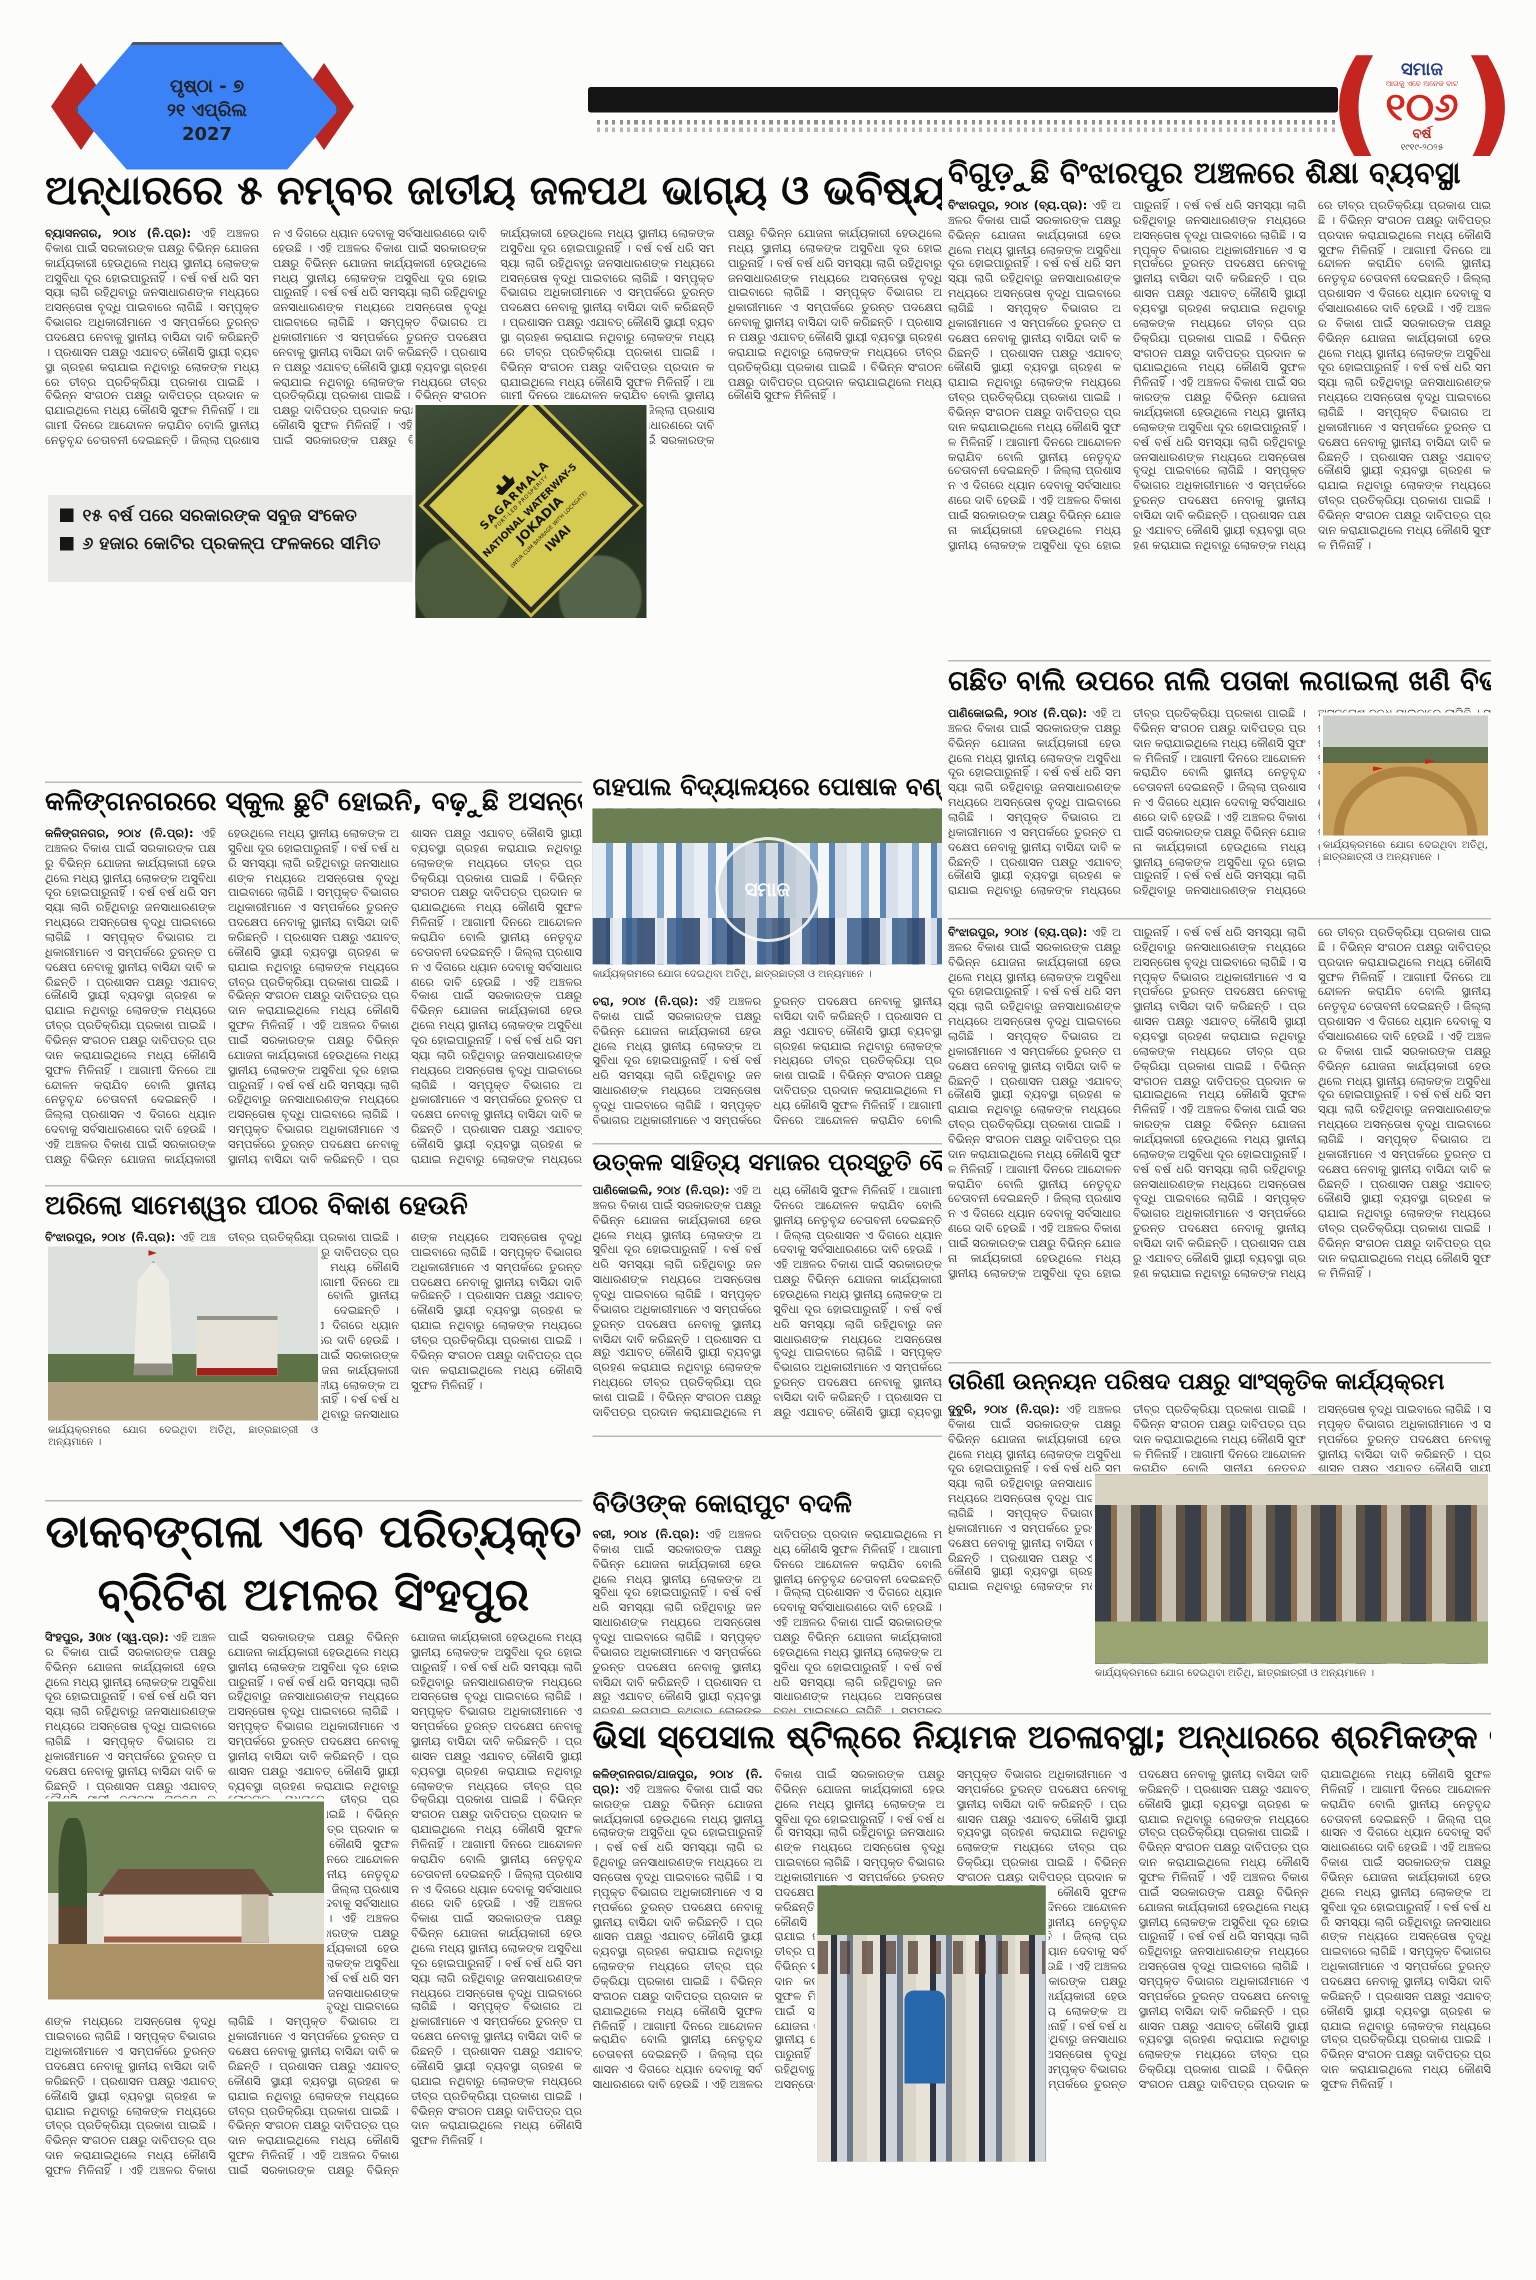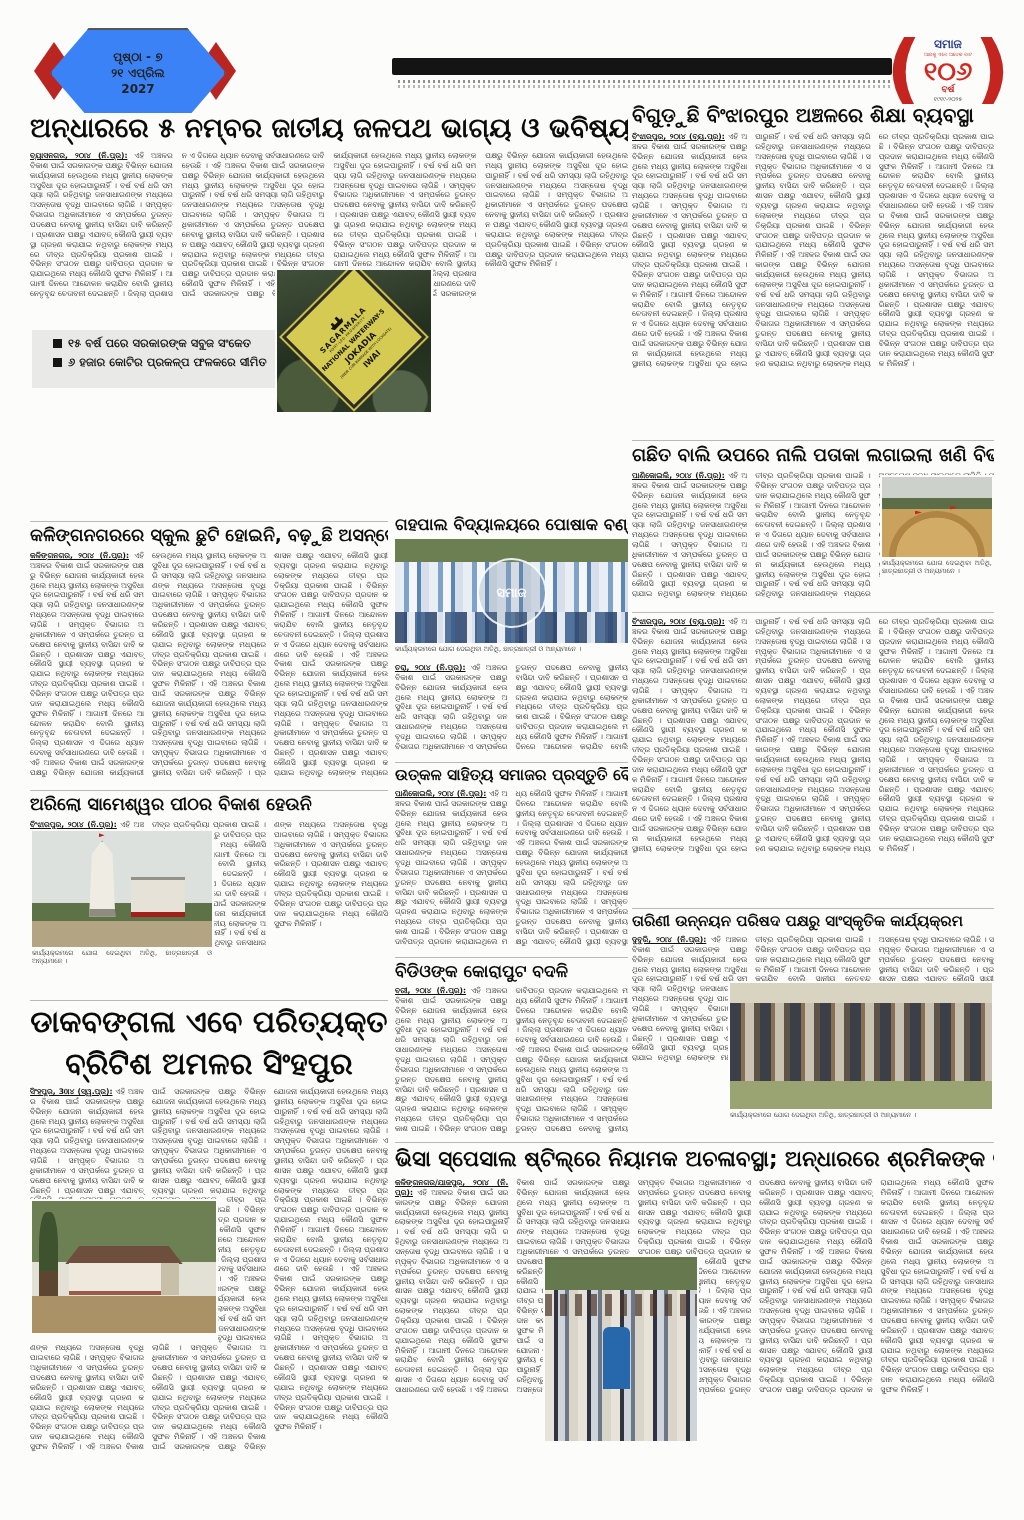--- a/index.html
+++ b/index.html
@@ -37,26 +37,26 @@
   .article{position:absolute;background:#fcfcfa;}
   .rule-top{border-top:1px solid #b9b9b9;padding-top:4px;}
   .headline{font-weight:bold;color:#0b0b0b;line-height:1.12;white-space:nowrap;overflow:hidden;}
   .headline.center{text-align:center;}
   .body-text{font-size:7.6px;line-height:1.3;text-align:justify;color:#2c2c2c;overflow:hidden;
         word-break:break-all;}
   .cols2{column-count:2;column-gap:8px;}
   .cols3{column-count:3;column-gap:8px;}
   .cols4{column-count:4;column-gap:9px;}
   .cols5{column-count:5;column-gap:8px;}
-  .dateline{font-weight:bold;color:#111;text-decoration:underline;}
+  .dateline{font-weight:bold;color:#111;}
   .overlay{position:absolute;background:#fcfcfa;padding:2px;}
   .photo{position:relative;overflow:hidden;width:100%;}
   .caption{font-size:6.8px;line-height:1.25;color:#333;text-align:justify;overflow:hidden;margin-top:2px;}
   
-  .bullet-box{position:absolute;background:#e9e9e7;padding:6px 21px;display:flex;flex-direction:column;gap:5px;}
+  .bullet-box{position:absolute;background:#e9e9e7;padding:6px 8px;display:flex;flex-direction:column;gap:5px;}
   .bullet-item{display:flex;align-items:center;gap:6px;}
   .bullet-sq{width:9px;height:9px;background:#161616;flex:0 0 auto;}
   .bullet-item span.btxt{font-size:11.5px;font-weight:bold;white-space:nowrap;overflow:hidden;}
   
   .sign-photo{width:100%;height:100%;background:
         radial-gradient(circle at 20% 85%,#4a5a3a 0 18%,transparent 19%),
         radial-gradient(circle at 80% 90%,#54644a 0 15%,transparent 16%),
         linear-gradient(165deg,#41503a,#222e1e 55%,#2d3a26);}
   .diamond{position:absolute;left:50%;top:50%;width:96px;height:96px;transform:translate(-50%,-54%) rotate(45deg);
         background:#d6cb52;border:3px solid #2b2b28;box-shadow:0 0 0 2px #c7bc49;}
@@ -257,21 +257,21 @@
 
   <div class="article rule-top" style="left:395px;top:762px;width:233px;height:193px;">
     <div class="headline" style="font-size:15.5px;height:22px;">ଉତ୍କଳ ସାହିତ୍ୟ ସମାଜର ପ୍ରସ୍ତୁତି ବୈଠକ</div>
     <div class="body-text cols2" style="height:166px;">
       <span class="dateline">ପାଣିକୋଇଲି, ୨୦ା୪ (ନି.ପ୍ର):</span>
       <span>ଏହି ଅଞ୍ଚଳର ବିକାଶ ପାଇଁ ସରକାରଙ୍କ ପକ୍ଷରୁ ବିଭିନ୍ନ ଯୋଜନା କାର୍ଯ୍ୟକାରୀ ହେଉଥିଲେ ମଧ୍ୟ ସ୍ଥାନୀୟ ଲୋକଙ୍କ ଅସୁବିଧା ଦୂର ହୋଇପାରୁନାହିଁ । ବର୍ଷ ବର୍ଷ ଧରି ସମସ୍ୟା ଲାଗି ରହିଥିବାରୁ ଜନସାଧାରଣଙ୍କ ମଧ୍ୟରେ ଅସନ୍ତୋଷ ବୃଦ୍ଧି ପାଇବାରେ ଲାଗିଛି । ସମ୍ପୃକ୍ତ ବିଭାଗର ଅଧିକାରୀମାନେ ଏ ସମ୍ପର୍କରେ ତୁରନ୍ତ ପଦକ୍ଷେପ ନେବାକୁ ସ୍ଥାନୀୟ ବାସିନ୍ଦା ଦାବି କରିଛନ୍ତି । ପ୍ରଶାସନ ପକ୍ଷରୁ ଏଯାବତ୍ କୌଣସି ସ୍ଥାୟୀ ବ୍ୟବସ୍ଥା ଗ୍ରହଣ କରାଯାଇ ନଥିବାରୁ ଲୋକଙ୍କ ମଧ୍ୟରେ ତୀବ୍ର ପ୍ରତିକ୍ରିୟା ପ୍ରକାଶ ପାଇଛି । ବିଭିନ୍ନ ସଂଗଠନ ପକ୍ଷରୁ ଦାବିପତ୍ର ପ୍ରଦାନ କରାଯାଇଥିଲେ ମଧ୍ୟ କୌଣସି ସୁଫଳ ମିଳିନାହିଁ । ଆଗାମୀ ଦିନରେ ଆନ୍ଦୋଳନ କରାଯିବ ବୋଲି ସ୍ଥାନୀୟ ନେତୃବୃନ୍ଦ ଚେତାବନୀ ଦେଇଛନ୍ତି । ଜିଲ୍ଲା ପ୍ରଶାସନ ଏ ଦିଗରେ ଧ୍ୟାନ ଦେବାକୁ ସର୍ବସାଧାରଣରେ ଦାବି ହେଉଛି । ଏହି ଅଞ୍ଚଳର ବିକାଶ ପାଇଁ ସରକାରଙ୍କ ପକ୍ଷରୁ ବିଭିନ୍ନ ଯୋଜନା କାର୍ଯ୍ୟକାରୀ ହେଉଥିଲେ ମଧ୍ୟ ସ୍ଥାନୀୟ ଲୋକଙ୍କ ଅସୁବିଧା ଦୂର ହୋଇପାରୁନାହିଁ । ବର୍ଷ ବର୍ଷ ଧରି ସମସ୍ୟା ଲାଗି ରହିଥିବାରୁ ଜନସାଧାରଣଙ୍କ ମଧ୍ୟରେ ଅସନ୍ତୋଷ ବୃଦ୍ଧି ପାଇବାରେ ଲାଗିଛି । ସମ୍ପୃକ୍ତ ବିଭାଗର ଅଧିକାରୀମାନେ ଏ ସମ୍ପର୍କରେ ତୁରନ୍ତ ପଦକ୍ଷେପ ନେବାକୁ ସ୍ଥାନୀୟ ବାସିନ୍ଦା ଦାବି କରିଛନ୍ତି । ପ୍ରଶାସନ ପକ୍ଷରୁ ଏଯାବତ୍ କୌଣସି ସ୍ଥାୟୀ ବ୍ୟବସ୍ଥା ଗ୍ରହଣ କରାଯାଇ ନଥିବାରୁ ଲୋକଙ୍କ ମଧ୍ୟରେ ତୀବ୍ର ପ୍ରତିକ୍ରିୟା ପ୍ରକାଶ ପାଇଛି । ବିଭିନ୍ନ ସଂଗଠନ ପକ୍ଷରୁ ଦାବିପତ୍ର ପ୍ରଦାନ କରାଯାଇଥିଲେ ମଧ୍ୟ କୌଣସି ସୁଫଳ ମିଳିନାହିଁ ।</span>
     </div>
   </div>
 
   <div class="article rule-top" style="left:395px;top:957px;width:233px;height:181px;">
-    <div class="headline" style="font-size:17px;height:24px;">ବିଡିଓଙ୍କ କୋରାପୁଟ ବଦଳି</div>
+    <div class="headline" style="font-size:17px;height:24px;margin-top:32px;">ବିଡିଓଙ୍କ କୋରାପୁଟ ବଦଳି</div>
     <div class="body-text cols2" style="height:152px;">
       <span class="dateline">ବରୀ, ୨୦ା୪ (ନି.ପ୍ର):</span>
       <span>ଏହି ଅଞ୍ଚଳର ବିକାଶ ପାଇଁ ସରକାରଙ୍କ ପକ୍ଷରୁ ବିଭିନ୍ନ ଯୋଜନା କାର୍ଯ୍ୟକାରୀ ହେଉଥିଲେ ମଧ୍ୟ ସ୍ଥାନୀୟ ଲୋକଙ୍କ ଅସୁବିଧା ଦୂର ହୋଇପାରୁନାହିଁ । ବର୍ଷ ବର୍ଷ ଧରି ସମସ୍ୟା ଲାଗି ରହିଥିବାରୁ ଜନସାଧାରଣଙ୍କ ମଧ୍ୟରେ ଅସନ୍ତୋଷ ବୃଦ୍ଧି ପାଇବାରେ ଲାଗିଛି । ସମ୍ପୃକ୍ତ ବିଭାଗର ଅଧିକାରୀମାନେ ଏ ସମ୍ପର୍କରେ ତୁରନ୍ତ ପଦକ୍ଷେପ ନେବାକୁ ସ୍ଥାନୀୟ ବାସିନ୍ଦା ଦାବି କରିଛନ୍ତି । ପ୍ରଶାସନ ପକ୍ଷରୁ ଏଯାବତ୍ କୌଣସି ସ୍ଥାୟୀ ବ୍ୟବସ୍ଥା ଗ୍ରହଣ କରାଯାଇ ନଥିବାରୁ ଲୋକଙ୍କ ମଧ୍ୟରେ ତୀବ୍ର ପ୍ରତିକ୍ରିୟା ପ୍ରକାଶ ପାଇଛି । ବିଭିନ୍ନ ସଂଗଠନ ପକ୍ଷରୁ ଦାବିପତ୍ର ପ୍ରଦାନ କରାଯାଇଥିଲେ ମଧ୍ୟ କୌଣସି ସୁଫଳ ମିଳିନାହିଁ । ଆଗାମୀ ଦିନରେ ଆନ୍ଦୋଳନ କରାଯିବ ବୋଲି ସ୍ଥାନୀୟ ନେତୃବୃନ୍ଦ ଚେତାବନୀ ଦେଇଛନ୍ତି । ଜିଲ୍ଲା ପ୍ରଶାସନ ଏ ଦିଗରେ ଧ୍ୟାନ ଦେବାକୁ ସର୍ବସାଧାରଣରେ ଦାବି ହେଉଛି । ଏହି ଅଞ୍ଚଳର ବିକାଶ ପାଇଁ ସରକାରଙ୍କ ପକ୍ଷରୁ ବିଭିନ୍ନ ଯୋଜନା କାର୍ଯ୍ୟକାରୀ ହେଉଥିଲେ ମଧ୍ୟ ସ୍ଥାନୀୟ ଲୋକଙ୍କ ଅସୁବିଧା ଦୂର ହୋଇପାରୁନାହିଁ । ବର୍ଷ ବର୍ଷ ଧରି ସମସ୍ୟା ଲାଗି ରହିଥିବାରୁ ଜନସାଧାରଣଙ୍କ ମଧ୍ୟରେ ଅସନ୍ତୋଷ ବୃଦ୍ଧି ପାଇବାରେ ଲାଗିଛି । ସମ୍ପୃକ୍ତ ବିଭାଗର ଅଧିକାରୀମାନେ ଏ ସମ୍ପର୍କରେ ତୁରନ୍ତ ପଦକ୍ଷେପ ନେବାକୁ ସ୍ଥାନୀୟ ବାସିନ୍ଦା ଦାବି କରିଛନ୍ତି । ପ୍ରଶାସନ ପକ୍ଷରୁ ଏଯାବତ୍ କୌଣସି ସ୍ଥାୟୀ ବ୍ୟବସ୍ଥା ଗ୍ରହଣ କରାଯାଇ ନଥିବାରୁ ଲୋକଙ୍କ ମଧ୍ୟରେ ତୀବ୍ର ପ୍ରତିକ୍ରିୟା ପ୍ରକାଶ ପାଇଛି । ବିଭିନ୍ନ ସଂଗଠନ ପକ୍ଷରୁ ଦାବିପତ୍ର ପ୍ରଦାନ କରାଯାଇଥିଲେ ମଧ୍ୟ କୌଣସି ସୁଫଳ ମିଳିନାହିଁ ।</span>
     </div>
   </div>
 
   <div class="article rule-top" style="left:632px;top:908px;width:362px;height:230px;">
     <div class="headline" style="font-size:15px;height:22px;">ତାରିଣୀ ଉନ୍ନୟନ ପରିଷଦ ପକ୍ଷରୁ ସାଂସ୍କୃତିକ କାର୍ଯ୍ୟକ୍ରମ</div>
     <div class="body-text cols3" style="height:202px;">
       <span class="dateline">ଦୁବୁରି, ୨୦ା୪ (ନି.ପ୍ର):</span>

